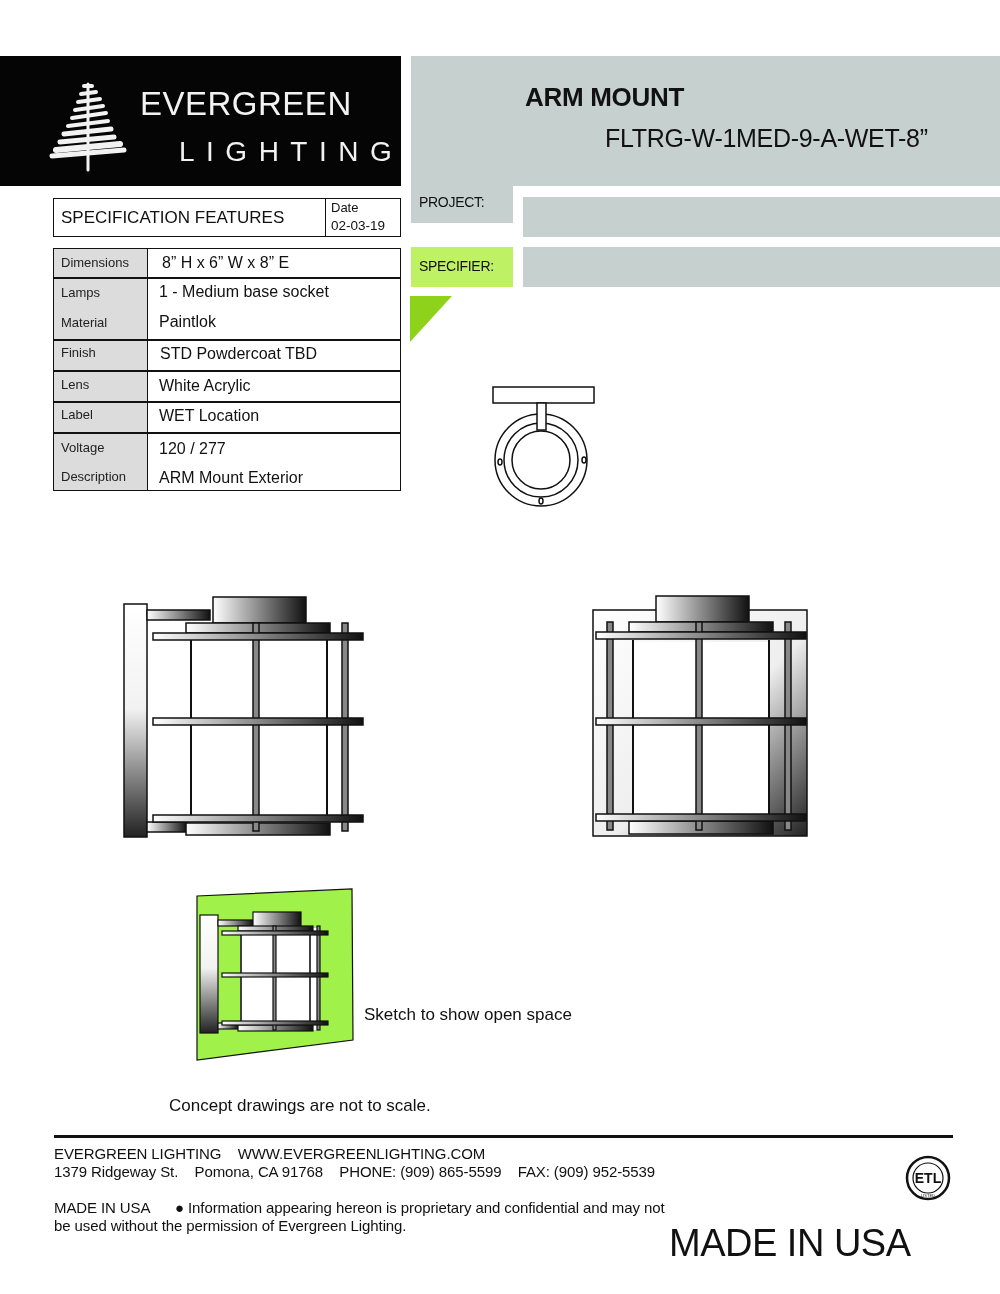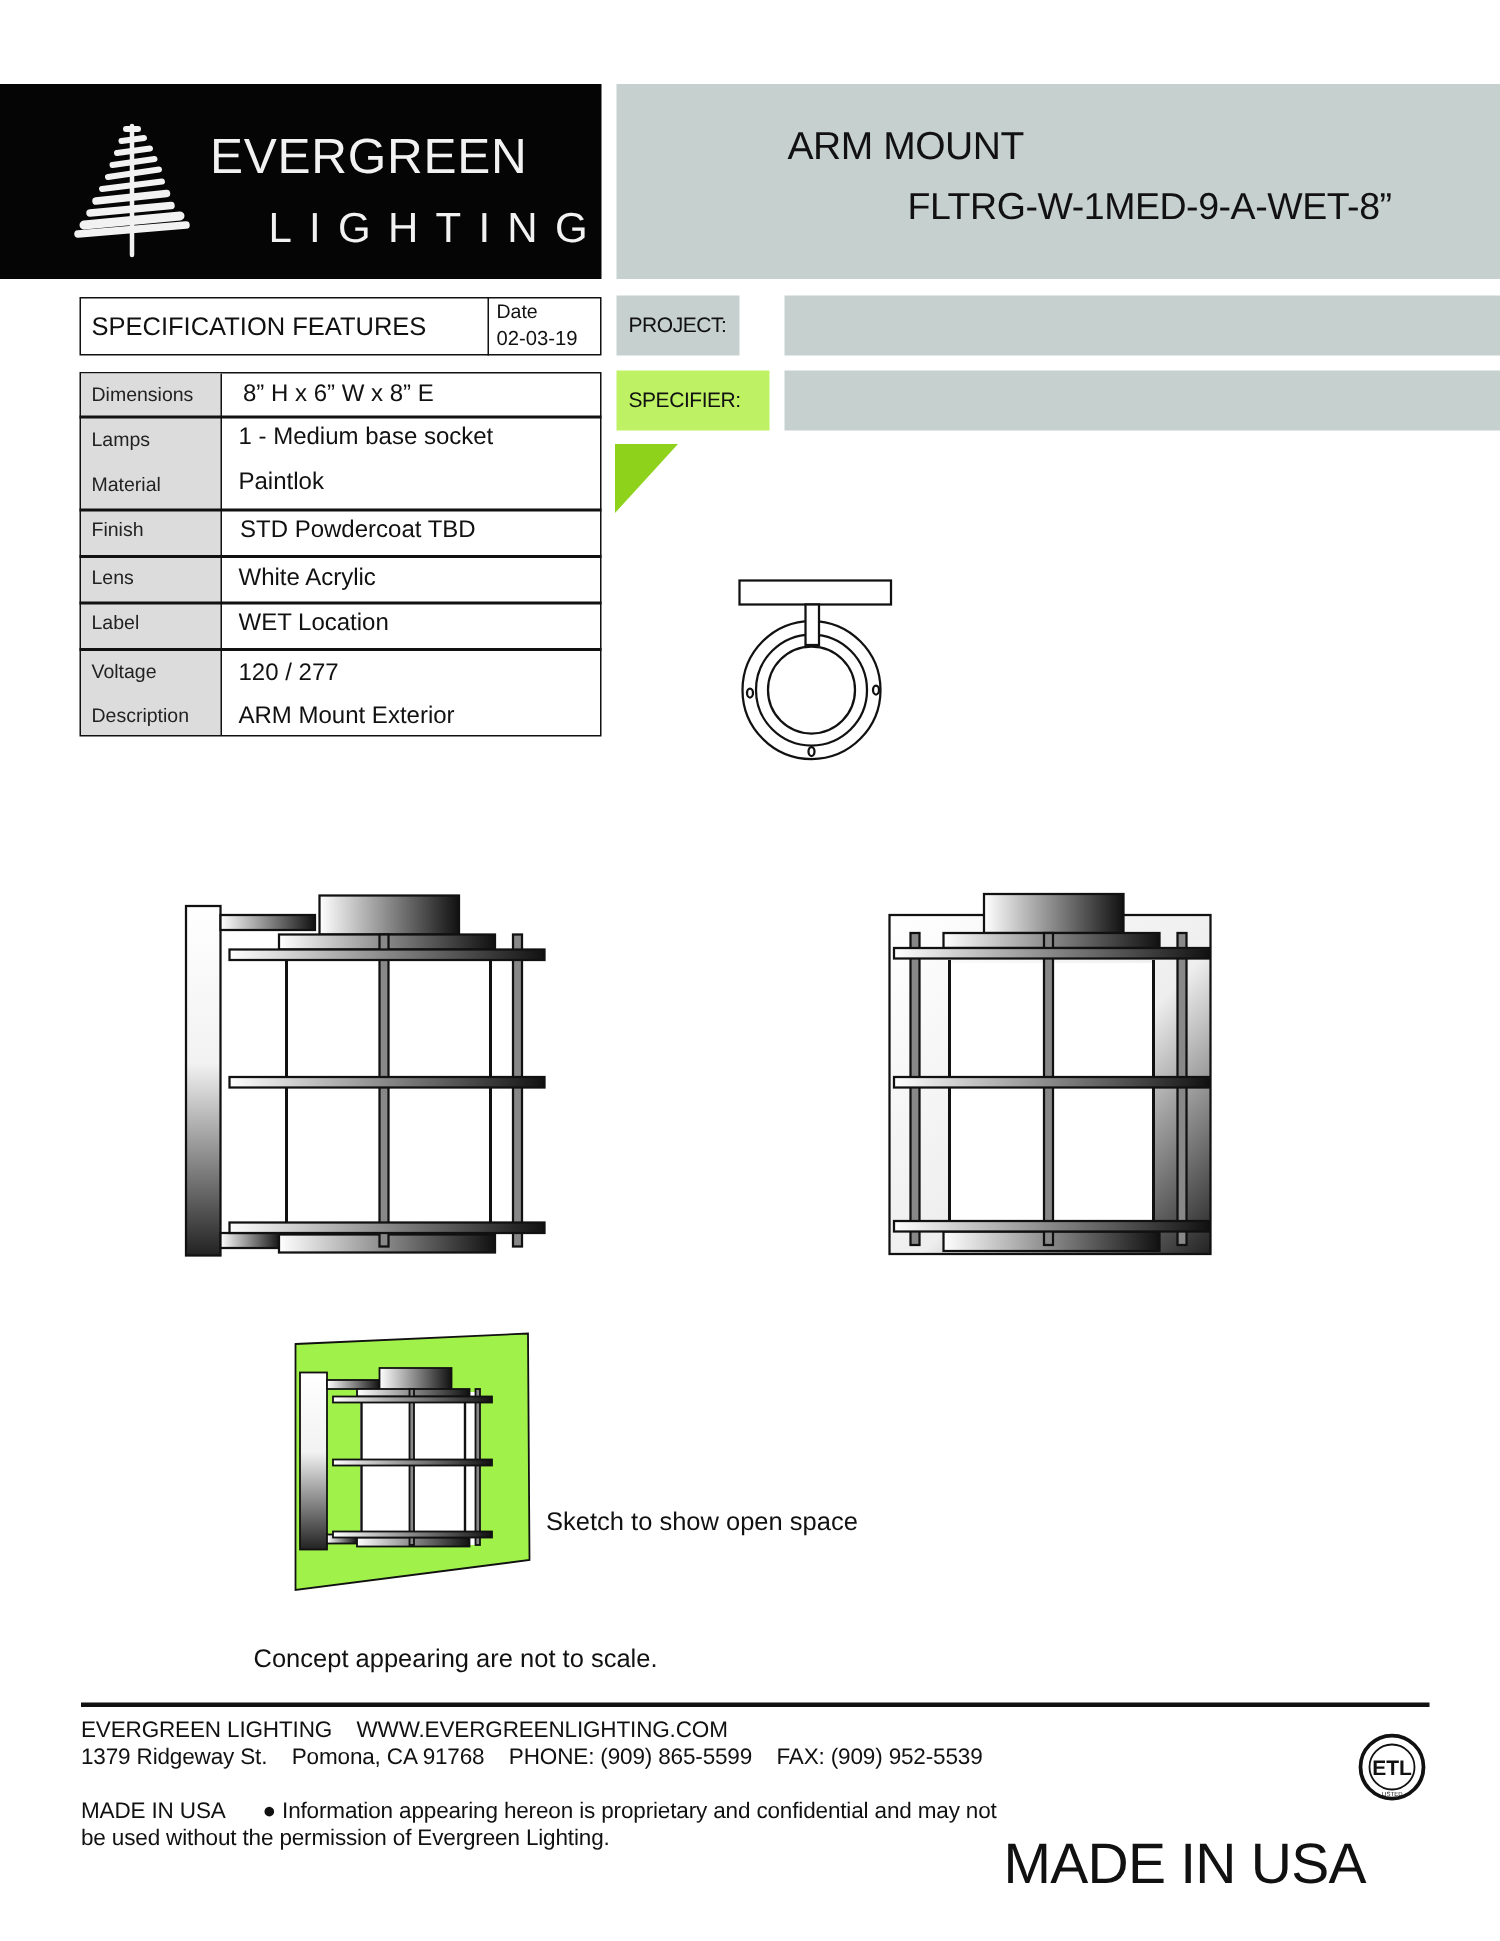--- a/index.html
+++ b/index.html
@@ -7,39 +7,39 @@
   body { position: relative; font-family: "Liberation Sans", "DejaVu Sans", sans-serif; color: #111; }
   .abs { position: absolute; }
 
   
   .logo-band { left: 0; top: 56px; width: 401px; height: 130px; background: #050505; }
   .logo-evergreen { left: 140px; top: 85px; font-size: 33px; color: #f2f2f2; letter-spacing: 0.5px; font-weight: normal; }
   .logo-lighting { left: 143px; top: 136px; font-size: 28px; color: #f2f2f2; letter-spacing: 11.5px; margin-left: 36px; }
   .tree { left: 48px; top: 80px; width: 86px; height: 92px; }
 
   .title-band { left: 411px; top: 56px; width: 589px; height: 130px; background: #c6d0cf; }
-  .title-1 { left: 525px; top: 82px; font-size: 26px; color: #111; letter-spacing: -0.3px; }
+  .title-1 { left: 525px; top: 82px; font-size: 26px; color: #111; letter-spacing: -0.3px; font-weight: bold; }
   .title-2 { left: 605px; top: 124px; font-size: 25px; color: #111; letter-spacing: -0.3px; }
 
   
   .spec-head { left: 53px; top: 198px; width: 348px; height: 39px; border: 1.5px solid #111; }
   .spec-head-title { left: 61px; top: 208px; font-size: 17px; }
   .spec-date-cell { left: 325px; top: 198px; width: 76px; height: 39px; border-left: 1.5px solid #111; }
   .spec-date-label { left: 331px; top: 200px; font-size: 13px; }
   .spec-date-val { left: 331px; top: 218px; font-size: 13.5px; }
 
   
   .spec-table { left: 53px; top: 248px; width: 348px; height: 243px; border: 1.5px solid #111; }
   .spec-label-col { left: 54px; top: 249px; width: 94px; height: 241px; background: #dcdcdc; border-right: 1.5px solid #111; }
   .hline { height: 1.5px; background: #111; left: 53px; width: 348px; }
   .lbl { font-size: 13px; color: #222; left: 61px; }
   .val { font-size: 16px; color: #111; left: 159px; }
 
   
-  .proj-lbl-box { left: 411px; top: 197px; width: 82px; height: 40px; background: #c6d0cf; padding-left: 16px; }
+  .proj-lbl-box { left: 411px; top: 183px; width: 102px; height: 40px; background: #c6d0cf; padding-left: 16px; }
   .proj-val-box { left: 523px; top: 197px; width: 477px; height: 40px; background: #c6d0cf; }
   .spec-lbl-box { left: 411px; top: 247px; width: 102px; height: 40px; background: #bef264; }
   .spec-val-box { left: 523px; top: 247px; width: 477px; height: 40px; background: #c6d0cf; }
   .box-label { font-size: 14px; color: #111; letter-spacing: -0.3px; }
 
   
   .sketch-text { left: 364px; top: 1005px; font-size: 17px; }
   .concept-text { left: 169px; top: 1096px; font-size: 17px; }
 
   .footer-rule { left: 54px; top: 1135px; width: 899px; height: 3px; background: #111; }
@@ -213,21 +213,21 @@
     <line x1="125" y1="51" x2="125" y2="145" stroke-width="1.6"></line>
     <rect x="88" y="46" width="3" height="104" fill="#888"></rect>
     <rect x="132" y="46" width="3" height="104" fill="#888"></rect>
     <rect x="37" y="51" width="106" height="4" fill="url(#sH)"></rect>
     <rect x="37" y="93" width="106" height="4" fill="url(#sH)"></rect>
     <rect x="37" y="141" width="106" height="4" fill="url(#sH)"></rect>
   </g>
 </svg>
 
 <div class="abs sketch-text">Sketch to show open space</div>
-<div class="abs concept-text">Concept appearing are not to scale.</div>
+<div class="abs concept-text">Concept drawings are not to scale.</div>
 
 <div class="abs footer-rule"></div>
 <div class="abs foot-line" style="top:1145px">EVERGREEN LIGHTING    WWW.EVERGREENLIGHTING.COM</div>
 <div class="abs foot-line" style="top:1163px">1379 Ridgeway St.    Pomona, CA 91768    PHONE: (909) 865-5599    FAX: (909) 952-5539</div>
 <div class="abs foot-line" style="top:1199px">MADE IN USA</div>
 <div class="abs foot-line" style="top:1199px;left:175px">● Information appearing hereon is proprietary and confidential and may not</div>
 <div class="abs foot-line" style="top:1217px">be used without the permission of Evergreen Lighting.</div>
 
 <svg class="abs etl" viewBox="0 0 46 46">
   <circle cx="23" cy="23" r="21" fill="none" stroke="#111" stroke-width="2.5"></circle>

